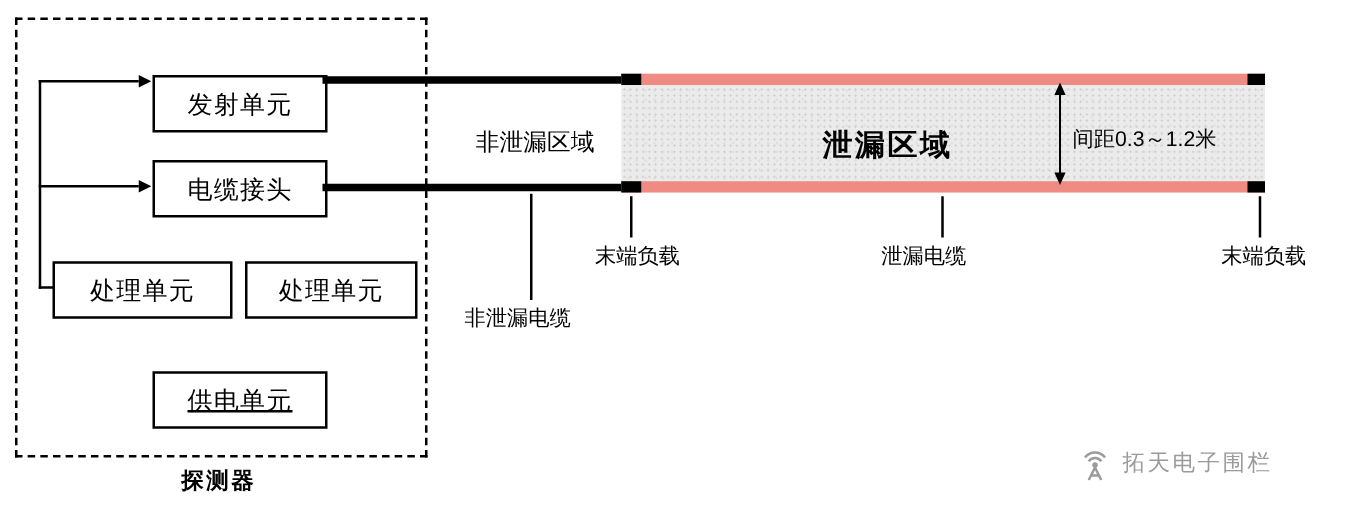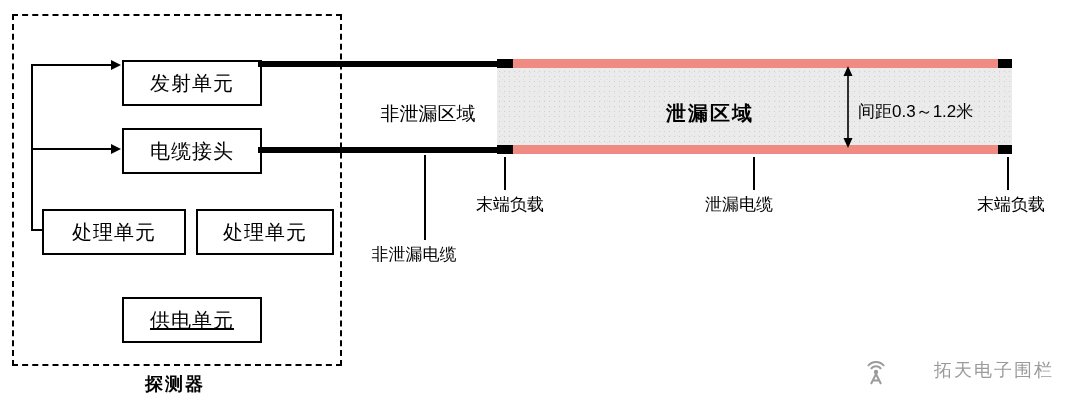--- a/index.html
+++ b/index.html
@@ -30,25 +30,25 @@
     background-position:0 0,2px 3px;
   }
   .leaky-bar{position:absolute;background:var(--leaky-cable,#ef8b82);}
   .leaky-bar::before,.leaky-bar::after{
     content:"";position:absolute;top:0;bottom:0;background:var(--line,#000);
   }
   .leaky-bar::before{left:0;width:16px;}
   .leaky-bar::after{right:0;width:14px;}
   .diagram-label{position:absolute;font-size:19px;text-align:center;white-space:nowrap;}
   .small-label{position:absolute;font-size:17px;text-align:center;white-space:nowrap;}
-  .leak-area-label{font-weight:bold;font-size:20px;letter-spacing:2px;}
+  .leak-area-label{font-weight:bold;font-size:24px;letter-spacing:2px;}
   .detector-label{position:absolute;font-weight:bold;font-size:18px;text-align:center;letter-spacing:2px;}
   .dim-arrow{position:absolute;}
   .watermark{position:absolute;display:flex;align-items:center;gap:4px;color:var(--watermark,#9b9b9b);}
-  .watermark-text{font-size:18px;letter-spacing:2px;margin-left:36px;}
+  .watermark-text{font-size:18px;letter-spacing:2px;}
 </style>
 </head>
 <body>
 
 <div id="stage">
 
   <div class="dashed-box" style="left:12px;top:14px;width:326px;height:348px;"></div>
 
   <div class="unit-box" style="left:122px;top:44px;width:136px;height:42px;margin-top:16px;">发射单元</div>
   <div class="unit-box" style="left:122px;top:128px;width:136px;height:42px;">电缆接头</div>

